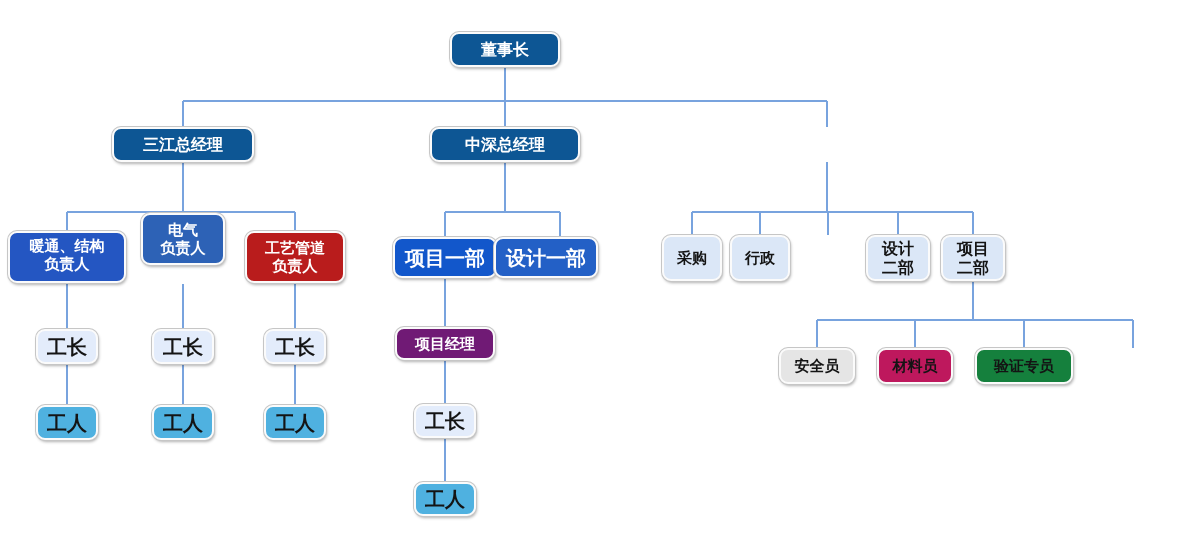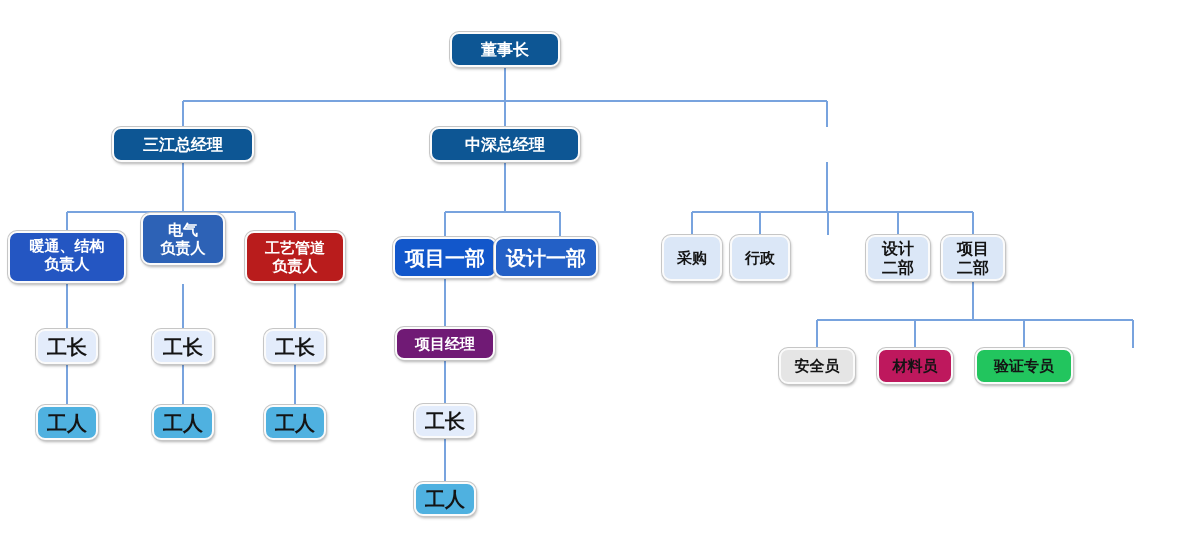--- a/index.html
+++ b/index.html
@@ -107,19 +107,19 @@
   <div class="node txt-dark fs16" style="left: 36px; top: 329px; width: 62px; height: 35px; background: rgb(227, 236, 251);">工长</div>
   <div class="node txt-dark fs16" style="left: 152px; top: 329px; width: 62px; height: 35px; background: rgb(227, 236, 251);">工长</div>
   <div class="node txt-dark fs16" style="left: 264px; top: 329px; width: 62px; height: 35px; background: rgb(227, 236, 251);">工长</div>
 
   <div class="node fs15" style="left: 395px; top: 327px; width: 100px; height: 33px; background: #701a75;">项目经理</div>
   <div class="node txt-dark fs16" style="left: 414px; top: 404px; width: 62px; height: 34px; background: rgb(227, 236, 251);">工长</div>
   <div class="node txt-dark fs16" style="left: 414px; top: 482px; width: 62px; height: 34px; background: rgb(79, 177, 224);">工人</div>
 
   <div class="node txt-dark fs15" style="left: 779px; top: 348px; width: 76px; height: 36px; background: #e5e5e5;">安全员</div>
   <div class="node txt-dark fs15" style="left: 877px; top: 348px; width: 76px; height: 36px; background: #be185d;">材料员</div>
-  <div class="node txt-dark fs15" style="left: 975px; top: 348px; width: 98px; height: 36px; background: #22c55e;">验证专员</div>
+  <div class="node txt-dark fs15" style="left: 975px; top: 348px; width: 98px; height: 36px; background: #15803d;">验证专员</div>
 
   <div class="node txt-dark fs16" style="left: 36px; top: 405px; width: 62px; height: 35px; background: rgb(79, 177, 224);">工人</div>
   <div class="node txt-dark fs16" style="left: 152px; top: 405px; width: 62px; height: 35px; background: rgb(79, 177, 224);">工人</div>
   <div class="node txt-dark fs16" style="left: 264px; top: 405px; width: 62px; height: 35px; background: rgb(79, 177, 224);">工人</div>
 
 </div>
 
 </body></html>

